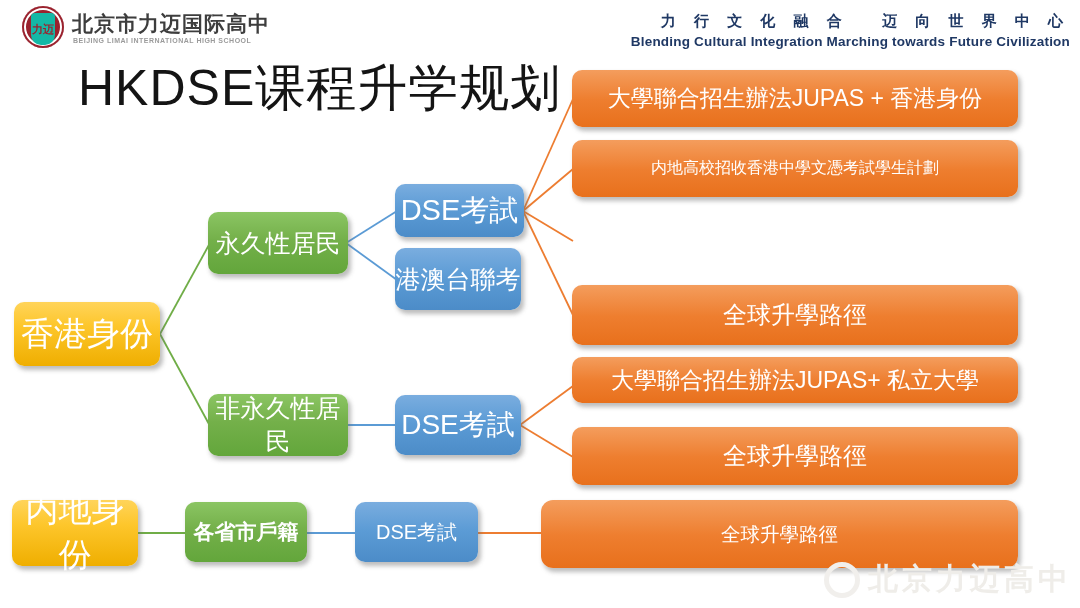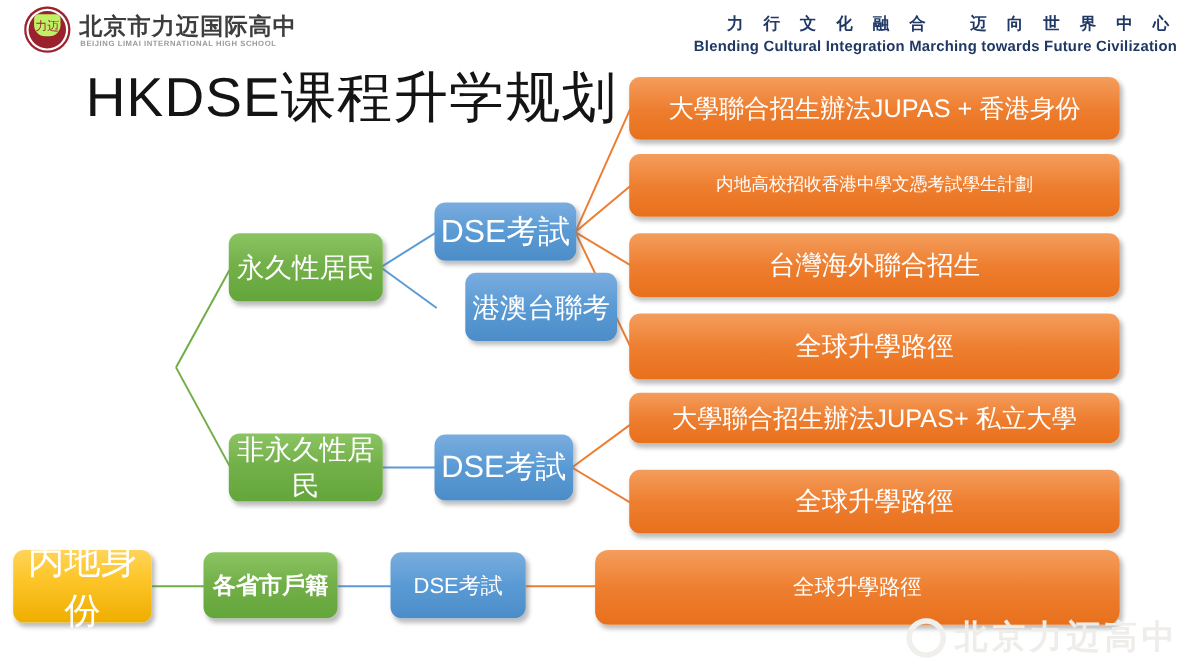--- a/index.html
+++ b/index.html
@@ -4,23 +4,23 @@
 <style>
   html,body{margin:0;padding:0;background:#fff;}
   .canvas{
     position:relative;width:1080px;height:608px;background:#ffffff;
     font-family:"Liberation Sans","DejaVu Sans",sans-serif;overflow:hidden;
   }
   
   .seal{position:absolute;left:22px;top:6px;width:42px;height:42px;}
   .seal .outer{position:absolute;inset:0;border-radius:50%;background:#9a222e;
     box-shadow:inset 0 0 0 2px #9a222e, inset 0 0 0 4px #ffffff;}
-  .seal .inner{position:absolute;left:9px;top:7px;width:24px;height:20px;background:#bef264;
+  .seal .inner{position:absolute;left:9px;top:7px;width:24px;height:32px;background:#14b8a6;
     border-radius:4px 4px 10px 10px;display:flex;align-items:center;justify-content:center;
-    color:#9a222e;font-size:11px;font-weight:normal;}
+    color:#9a222e;font-size:11px;font-weight:bold;}
   .school-name-cn{position:absolute;left:72px;top:10px;font-size:21px;font-weight:bold;color:#3d3d3d;letter-spacing:1px;}
   .school-name-en{position:absolute;left:73px;top:37px;font-size:7px;font-weight:bold;color:#9b9b9b;letter-spacing:.5px;}
   .slogan{position:absolute;right:10px;top:12px;text-align:right;color:#1f3864;}
   .slogan-cn{font-size:15px;font-weight:bold;letter-spacing:7px;white-space:pre;}
   .slogan-en{font-size:13.5px;font-weight:bold;margin-top:3px;letter-spacing:.2px;}
   
   .page-title{position:absolute;left:78px;top:55px;font-size:50px;color:#141414;
     font-weight:500;letter-spacing:1px;}
   
   svg.connectors{position:absolute;left:0;top:0;width:1080px;height:608px;}
@@ -34,21 +34,21 @@
     box-shadow:2.5px 3.5px 4px rgba(110,110,110,.45);}
   .yellow{background:linear-gradient(180deg,#FFD45A 0%,#FDC62B 38%,#EFAE00 100%);}
   .green{background:linear-gradient(180deg,#8BC563 0%,#74B04A 45%,#63A63B 100%);}
   .blue{background:linear-gradient(180deg,#7AADDF 0%,#5B9BD5 48%,#4C8CC8 100%);}
   .orange{background:linear-gradient(180deg,#F49D5D 0%,#EE7E2F 52%,#E8701C 100%);}
   
   .n-hk{left:14px;top:302px;width:146px;height:64px;font-size:33px;}
   .n-perm{left:208px;top:212px;width:140px;height:62px;font-size:25px;}
   .n-nonperm{left:208px;top:394px;width:140px;height:62px;font-size:25px;}
   .n-dse1{left:395px;top:184px;width:129px;height:53px;font-size:29px;}
-  .n-gat{left:395px;top:248px;width:138px;height:62px;font-size:25px;margin-left:28px;}
+  .n-gat{left:395px;top:248px;width:126px;height:62px;font-size:25px;}
   .n-dse2{left:395px;top:395px;width:126px;height:60px;font-size:28px;}
   .n-mainland{left:12px;top:500px;width:126px;height:66px;font-size:33px;}
   .n-household{left:185px;top:502px;width:122px;height:60px;font-size:21px;font-weight:bold;}
   .n-dse3{left:355px;top:502px;width:123px;height:60px;font-size:20px;}
   .n-out1{left:572px;top:70px;width:446px;height:57px;font-size:23px;}
   .n-out2{left:572px;top:140px;width:446px;height:57px;font-size:16px;}
   .n-out3{left:572px;top:212px;width:446px;height:58px;font-size:24px;}
   .n-out4{left:572px;top:285px;width:446px;height:60px;font-size:24px;}
   .n-out5{left:572px;top:357px;width:446px;height:46px;font-size:23px;}
   .n-out6{left:572px;top:427px;width:446px;height:58px;font-size:24px;}
@@ -89,32 +89,32 @@
     <line class="c-orange" x1="523" y1="211" x2="573" y2="169"></line>
     <line class="c-orange" x1="523" y1="211" x2="573" y2="241"></line>
     <line class="c-orange" x1="523" y1="211" x2="573" y2="315"></line>
     <line class="c-orange" x1="520" y1="425" x2="573" y2="386"></line>
     <line class="c-orange" x1="520" y1="425" x2="573" y2="457"></line>
     <line class="c-green" x1="138" y1="533" x2="186" y2="533"></line>
     <line class="c-blue" x1="307" y1="533" x2="356" y2="533"></line>
     <line class="c-orange" x1="478" y1="533" x2="542" y2="533"></line>
   </svg>
 
+  <div class="node yellow n-hk">香港身份</div>
   <div class="node green n-perm">永久性居民</div>
   <div class="node green n-nonperm">非永久性居民</div>
   <div class="node blue n-dse1">DSE考試</div>
   <div class="node blue n-gat">港澳台聯考</div>
   <div class="node blue n-dse2">DSE考試</div>
   <div class="node yellow n-mainland">内地身份</div>
   <div class="node green n-household">各省市戶籍</div>
   <div class="node blue n-dse3">DSE考試</div>
 
   <div class="node orange n-out1">大學聯合招生辦法JUPAS + 香港身份</div>
   <div class="node orange n-out2">内地高校招收香港中學文憑考試學生計劃</div>
-  <div class="node orange n-out3">台灣海外聯合招生</div>
   <div class="node orange n-out4">全球升學路徑</div>
   <div class="node orange n-out5">大學聯合招生辦法JUPAS+ 私立大學</div>
   <div class="node orange n-out6">全球升學路徑</div>
   <div class="node orange n-out7">
     <div>全球升學路徑</div>
   </div>
 
   <div class="watermark">
     <span class="wm-circle"></span>
     <span>北京力迈高中</span>

